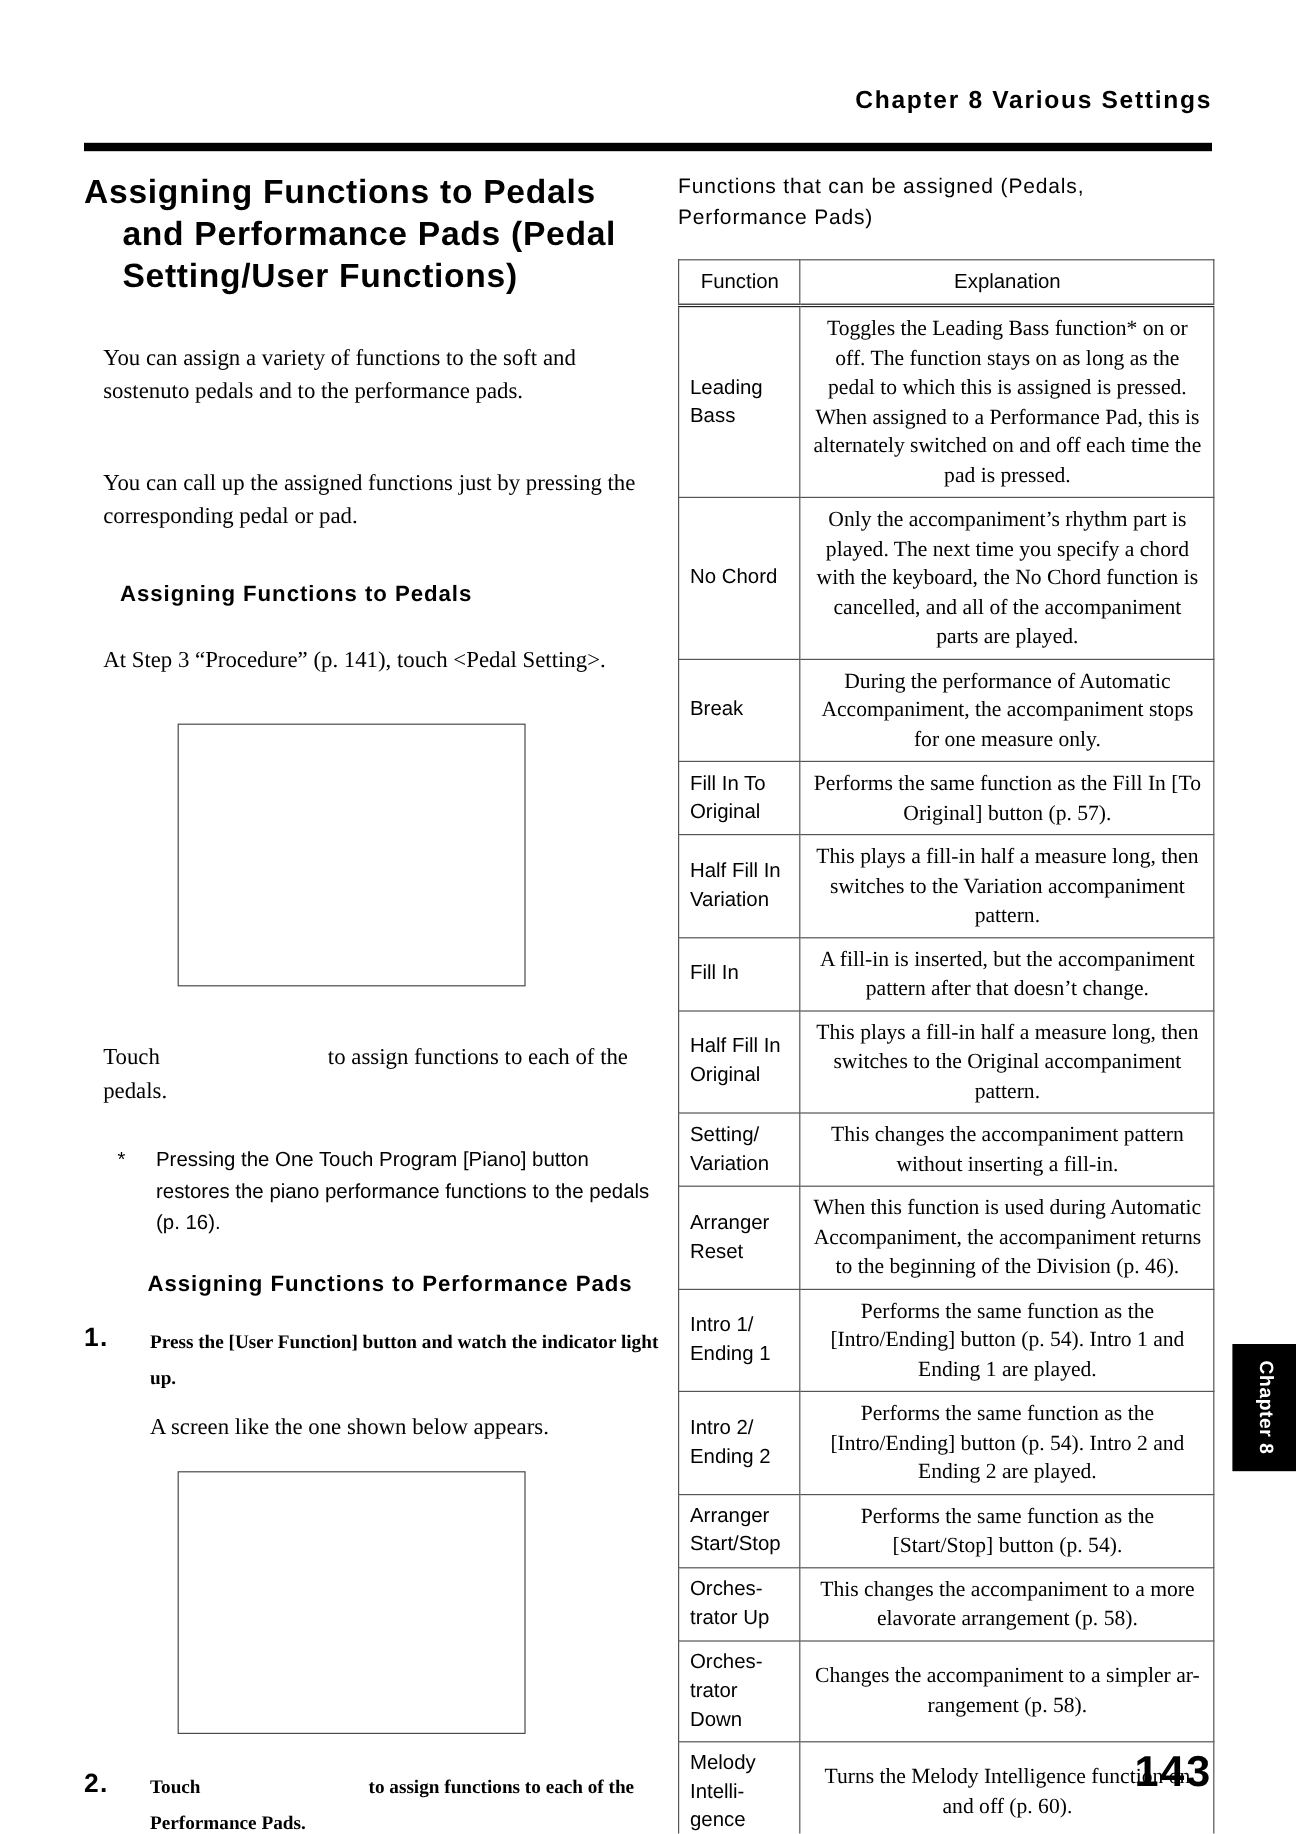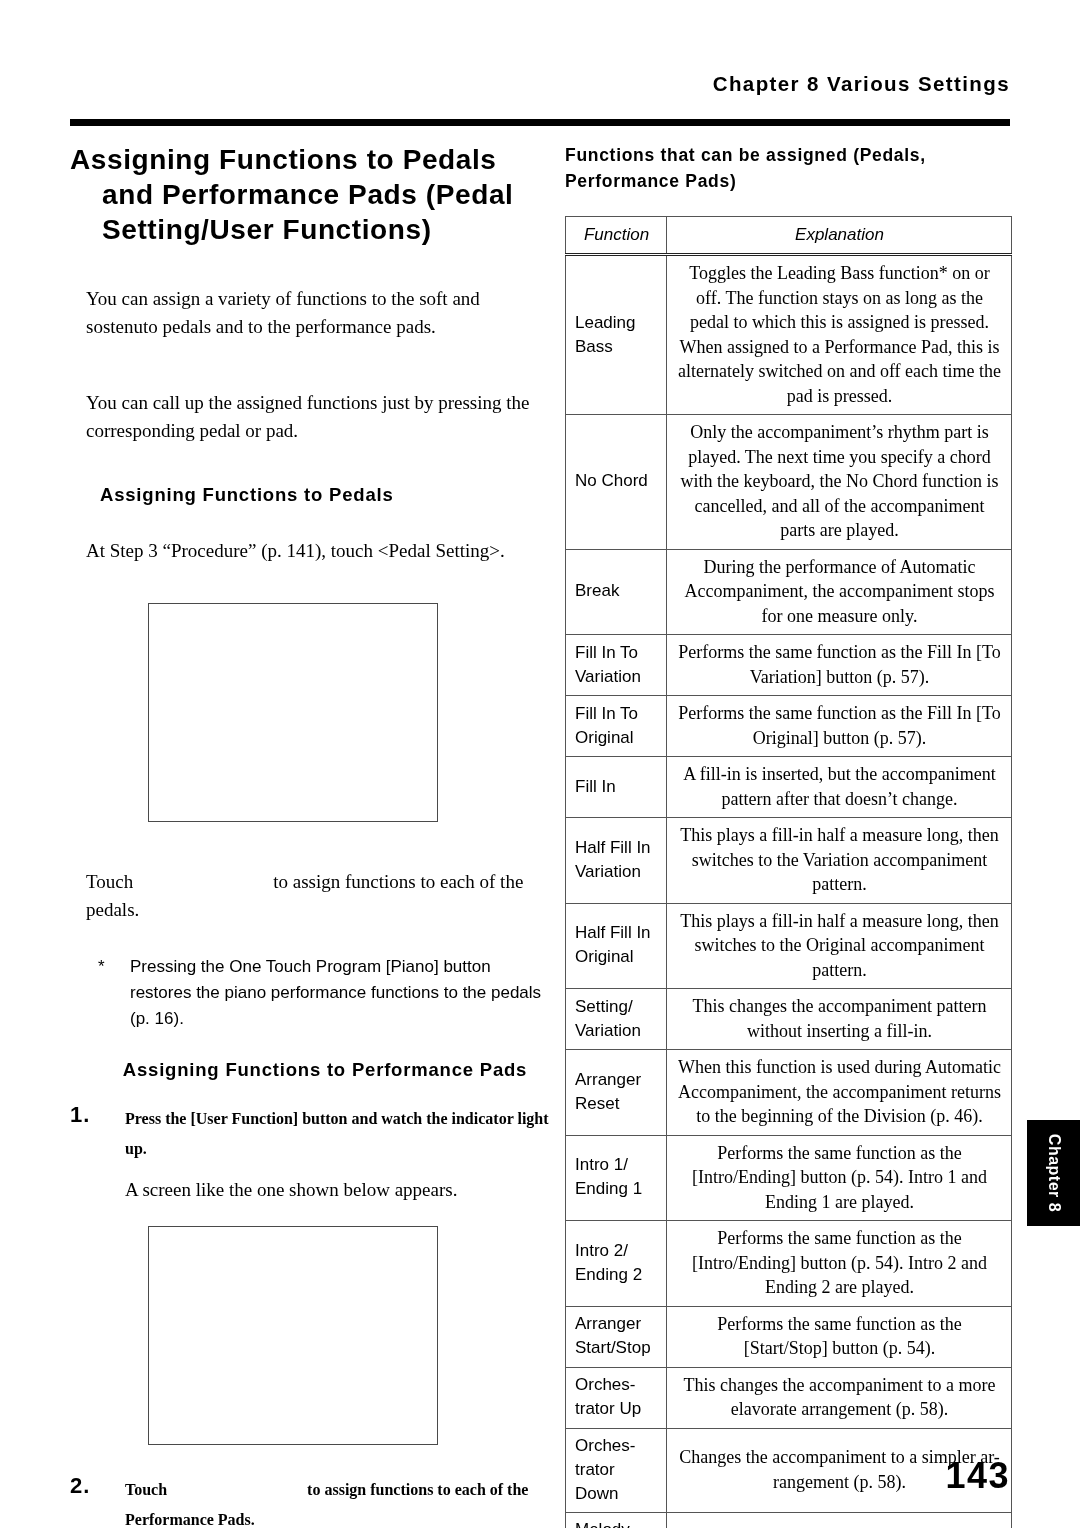--- a/index.html
+++ b/index.html
@@ -66,21 +66,21 @@
     margin: 0;
     font-family: "Liberation Sans", sans-serif;
     font-weight: bold;
     font-size: 18.5px;
     line-height: 24px;
     letter-spacing: 0.8px;
   }
   h2.subhead-col {
     margin: 0;
     font-family: "Liberation Sans", sans-serif;
-    font-weight: bold;
+    font-weight: normal;
     font-size: 17.5px;
     line-height: 26px;
     letter-spacing: 0.7px;
   }
 
   
   p.body {
     margin: 16px;
     font-size: 19px;
     line-height: 28px;
@@ -166,21 +166,20 @@
     padding: 5px 8px 6px 9px;
   }
   table.fn thead th {
     border-bottom: 3px double #222222;
     font-family: "Liberation Sans", sans-serif;
     font-weight: normal;
     font-size: 17px;
     text-align: center;
     padding-top: 8px;
     padding-bottom: 8px;
-    font-style: italic;
   }
   table.fn td.fname {
     font-family: "Liberation Sans", sans-serif;
     font-size: 17px;
     line-height: 24px;
     text-align: left;
   }
   table.fn td.fexp {
     font-family: "Liberation Serif", serif;
     font-size: 18px;
@@ -306,34 +305,30 @@
         </tr>
         <tr>
           <td class="fname">No Chord</td>
           <td class="fexp">Only the accompaniment’s rhythm part is played. The next time you specify a chord with the keyboard, the No Chord function is cancelled, and all of the accompaniment parts are played.</td>
         </tr>
         <tr>
           <td class="fname">Break</td>
           <td class="fexp">During the performance of Automatic Accompaniment, the accompaniment stops for one measure only.</td>
         </tr>
         <tr>
-          <td class="fname">Fill In To Variation</td>
-          <td class="fexp">Performs the same function as the Fill In [To Variation] button (p. 57).</td>
-        </tr>
-        <tr>
           <td class="fname">Fill In To Original</td>
           <td class="fexp">Performs the same function as the Fill In [To Original] button (p. 57).</td>
         </tr>
         <tr>
+          <td class="fname">Half Fill In Variation</td>
+          <td class="fexp">This plays a fill-in half a measure long, then switches to the Variation accompaniment pattern.</td>
+        </tr>
+        <tr>
           <td class="fname">Fill In</td>
           <td class="fexp">A fill-in is inserted, but the accompaniment pattern after that doesn’t change.</td>
-        </tr>
-        <tr>
-          <td class="fname">Half Fill In Variation</td>
-          <td class="fexp">This plays a fill-in half a measure long, then switches to the Variation accompaniment pattern.</td>
         </tr>
         <tr>
           <td class="fname">Half Fill In Original</td>
           <td class="fexp">This plays a fill-in half a measure long, then switches to the Original accompaniment pattern.</td>
         </tr>
         <tr>
           <td class="fname">Setting/ Variation</td>
           <td class="fexp">This changes the accompaniment pattern without inserting a fill-in.</td>
         </tr>
         <tr>

